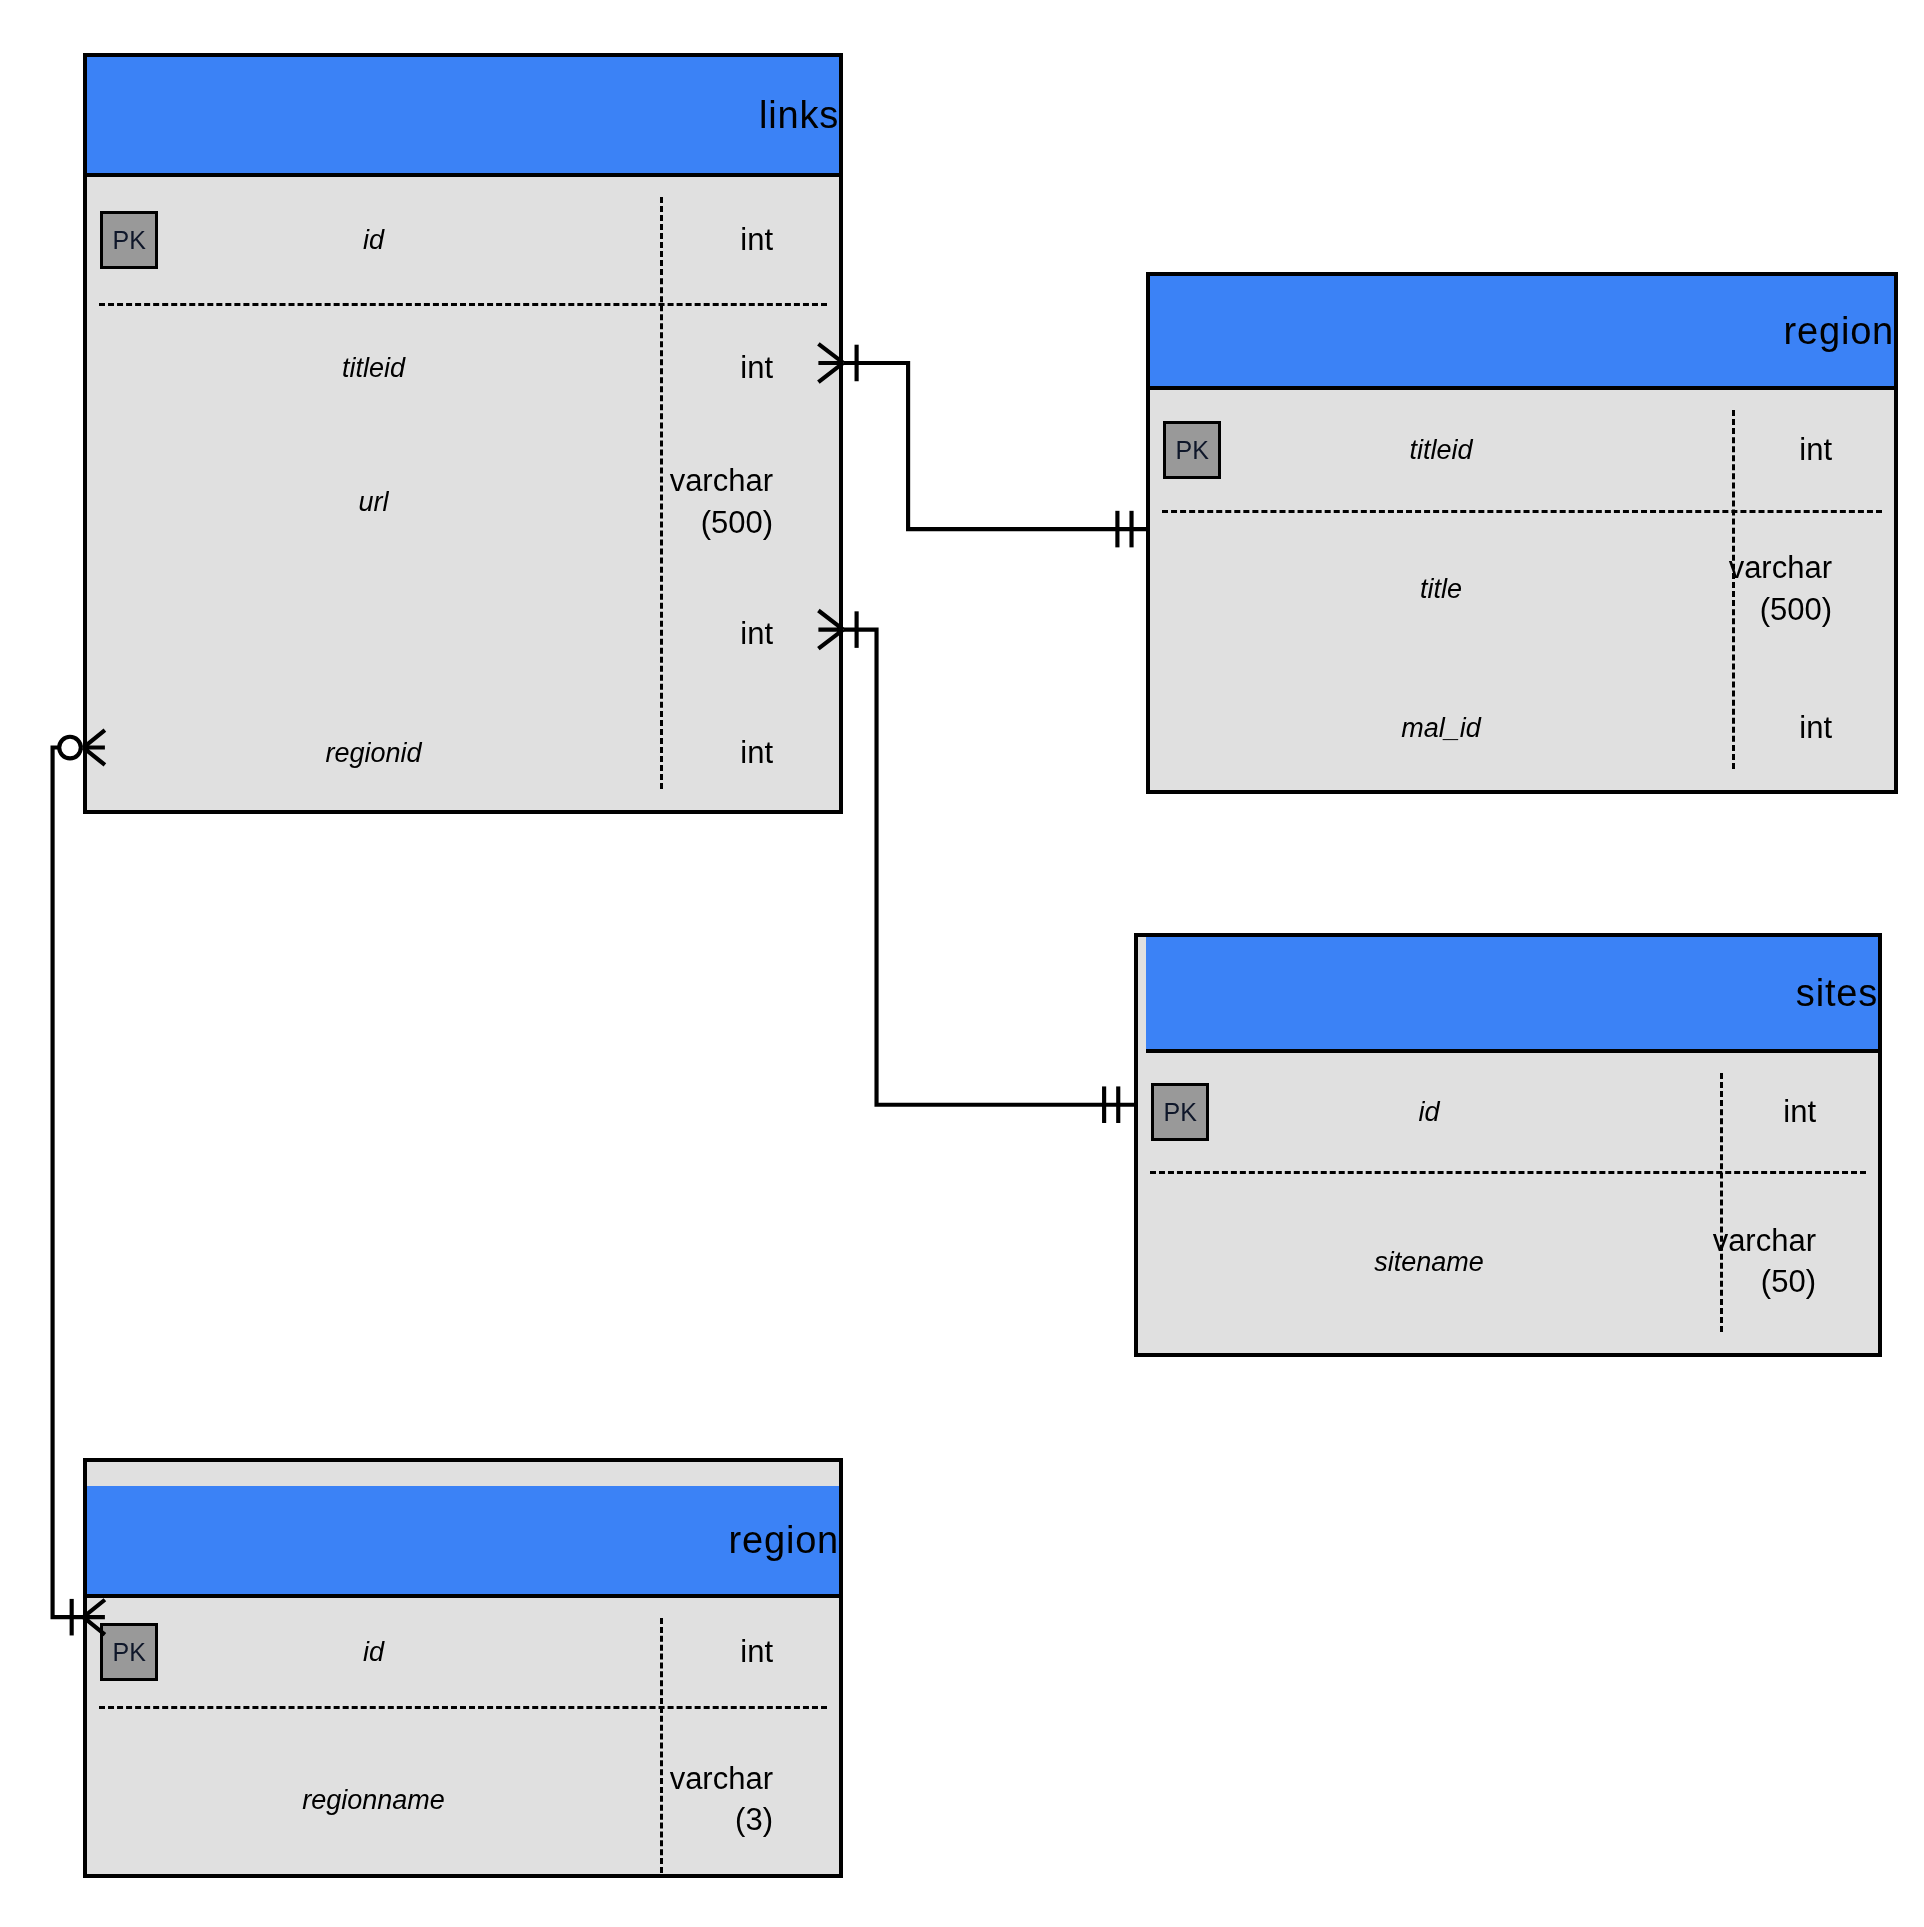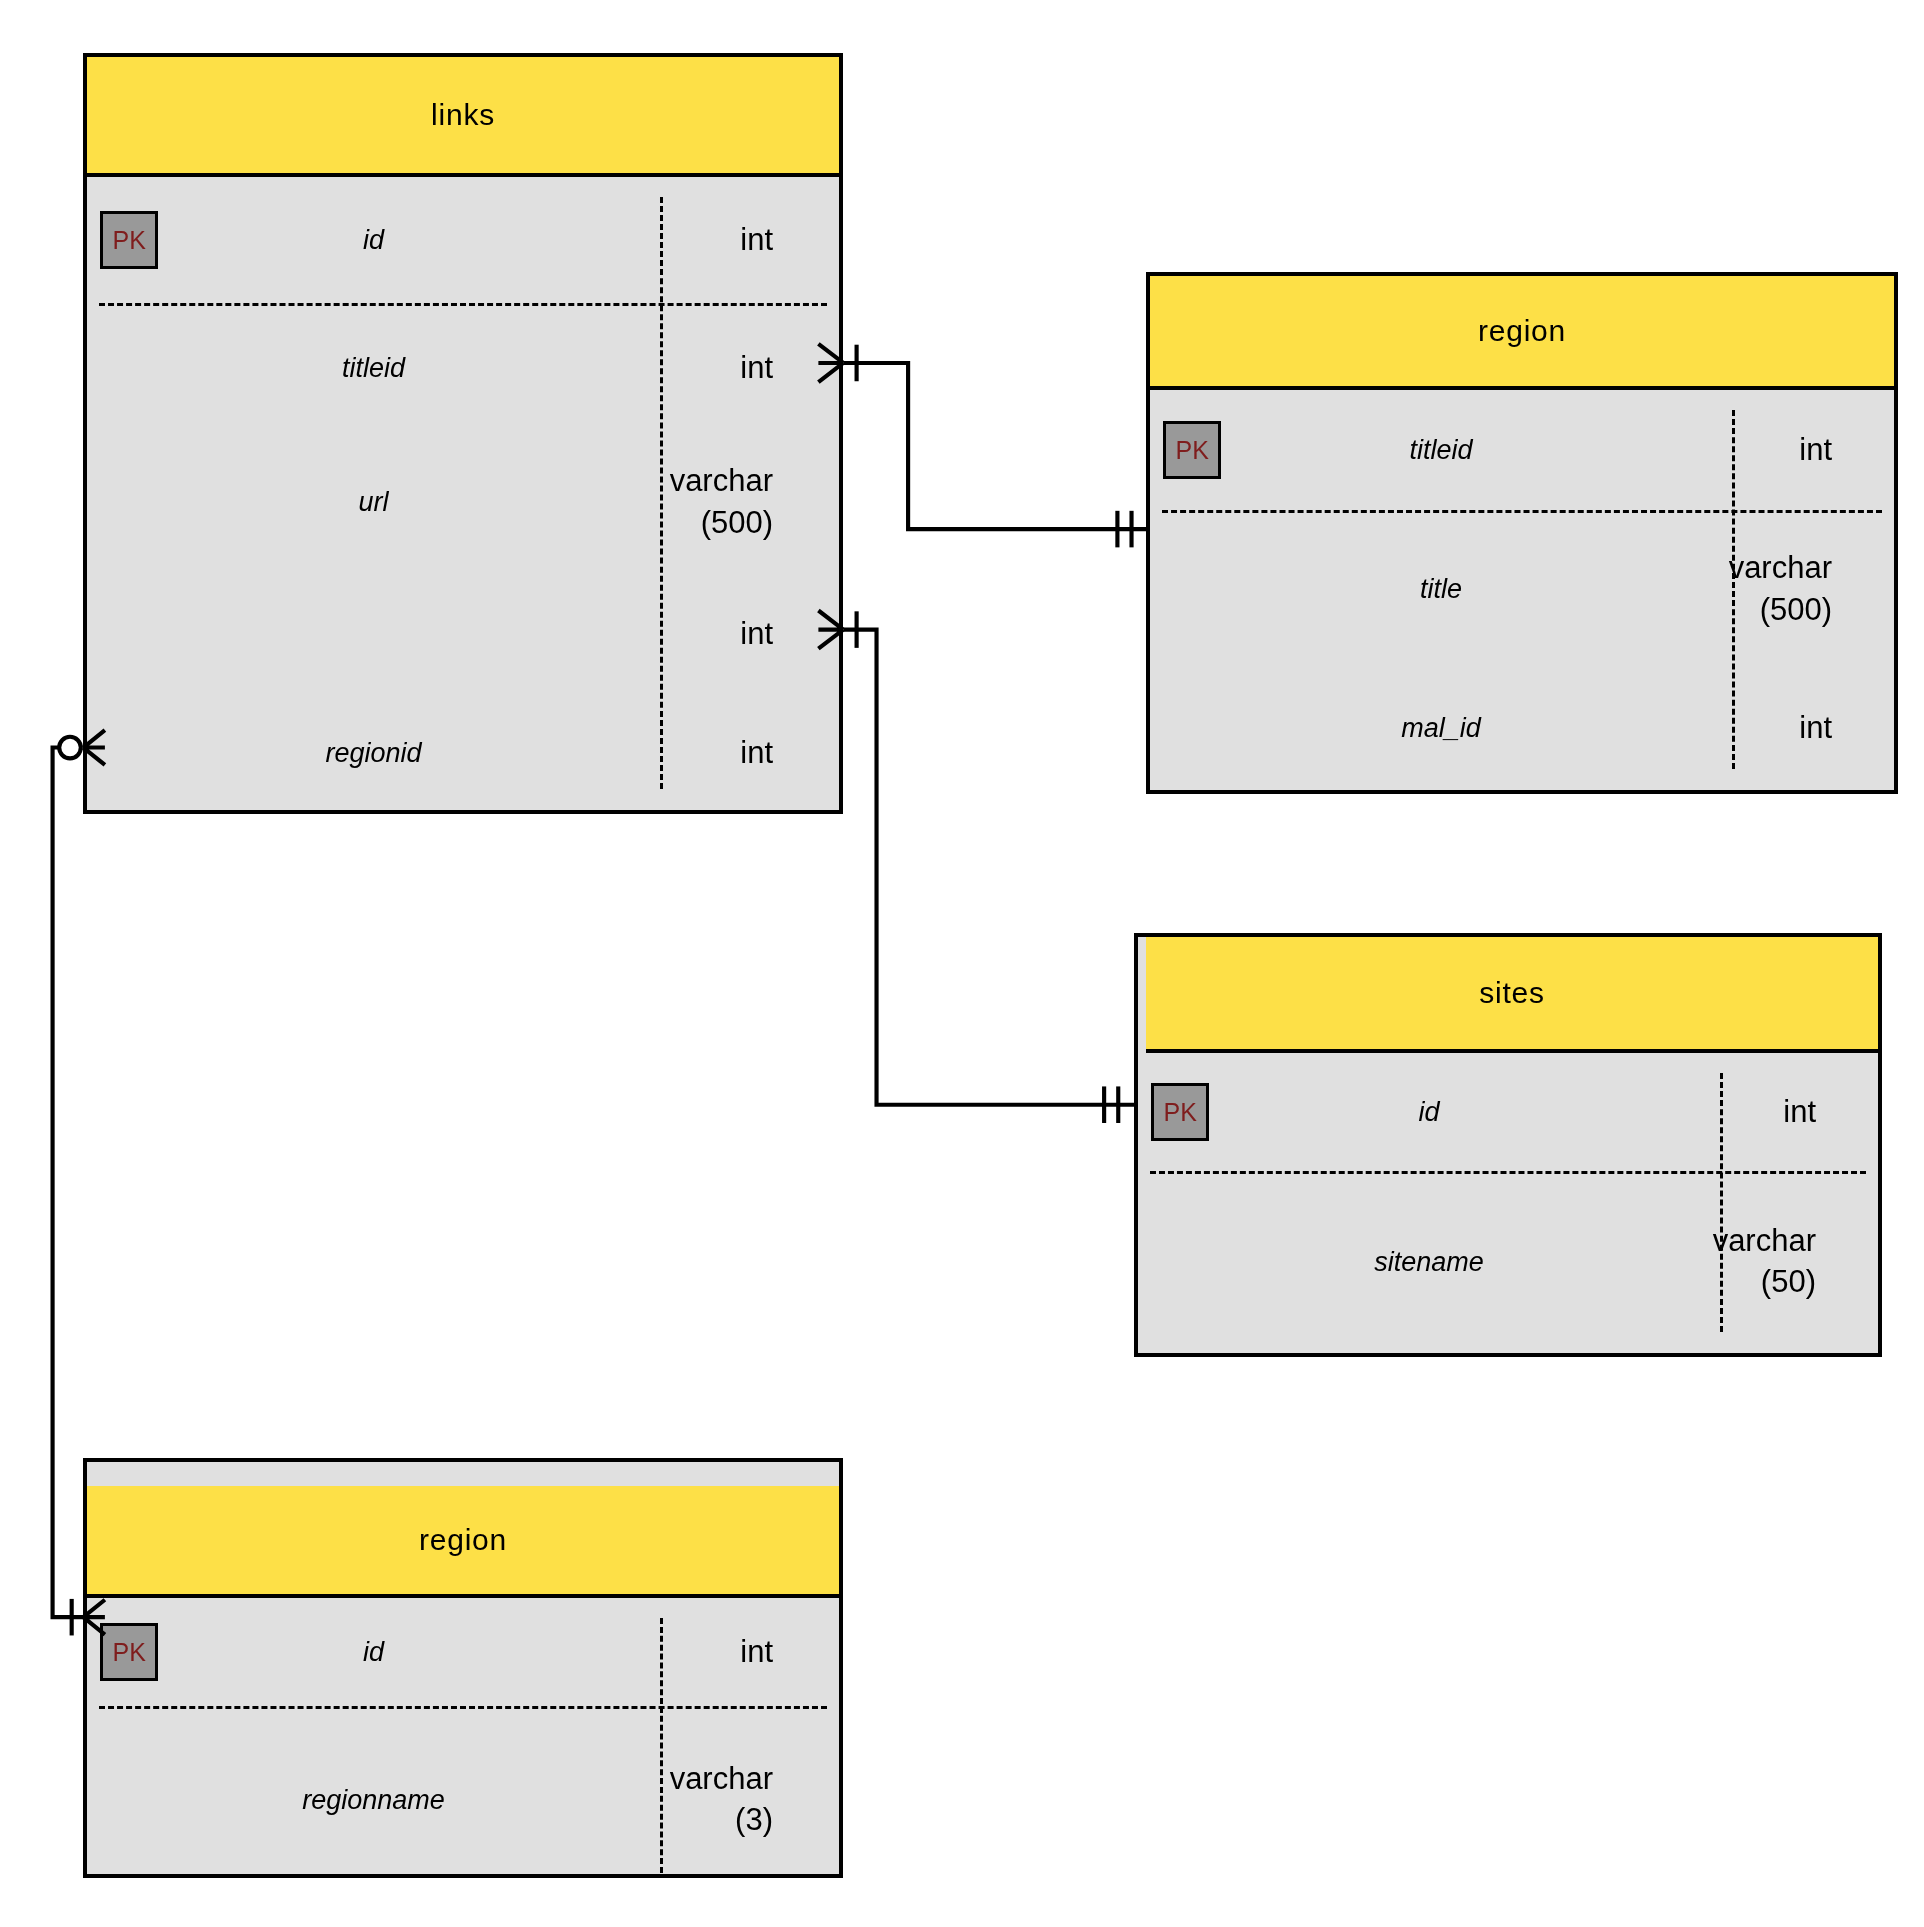--- a/index.html
+++ b/index.html
@@ -11,45 +11,45 @@
     color:#000;
     overflow:hidden;
   }
   .table{
     position:absolute;
     border:4.2px solid #000;
     background:#e0e0e0;
     box-sizing:border-box;
   }
   .table-header{
-    background:#fde047;
+    background:#3b82f6;
     border-bottom:4.2px solid #000;
-    display:flex;align-items:center;justify-content:center;
-    font-size:30px;
+    display:flex;align-items:center;justify-content:flex-end;
+    font-size:38px;
     letter-spacing:0.8px;
   }
   .table-body{position:relative;}
   .frow{position:relative;display:block;}
   .fname{
     position:absolute;top:50%;transform:translateY(-50%);
     left:0;text-align:center;
     font-size:27px;
     font-style:italic;
   }
   .ftype{
     position:absolute;top:50%;transform:translateY(-50%);
     right:16px;text-align:right;
     font-size:31px;line-height:1.35;
     box-sizing:border-box;
   }
   .pk-badge{
     position:absolute;top:50%;transform:translateY(-50%);
     left:13.3px;width:58px;height:58px;
     background:#999999;border:3.3px solid #000;
-    color:#7f1d1d;font-size:25px;
+    color:#0f172a;font-size:25px;
     display:flex;align-items:center;justify-content:center;
     box-sizing:border-box;
   }
   .hsep{
     position:absolute;left:11.6px;right:11.6px;height:0;
     border-top:3.3px dashed #000;
   }
   .vsep{
     position:absolute;top:20px;bottom:20px;width:0;
     border-left:3.3px dashed #000;

